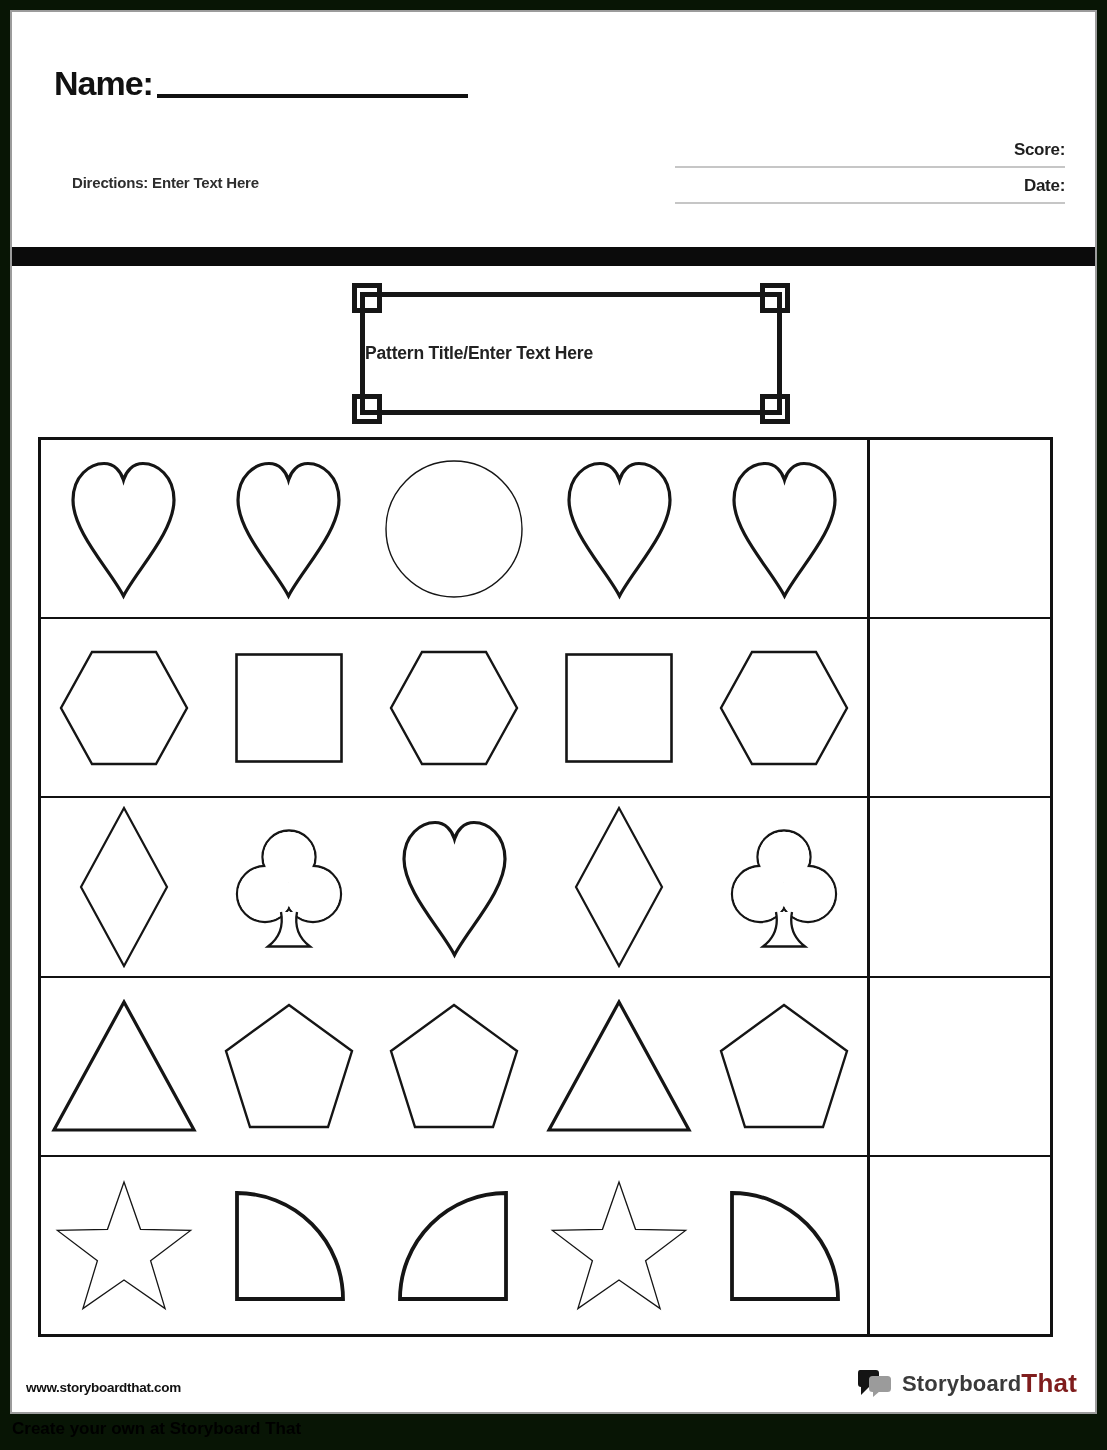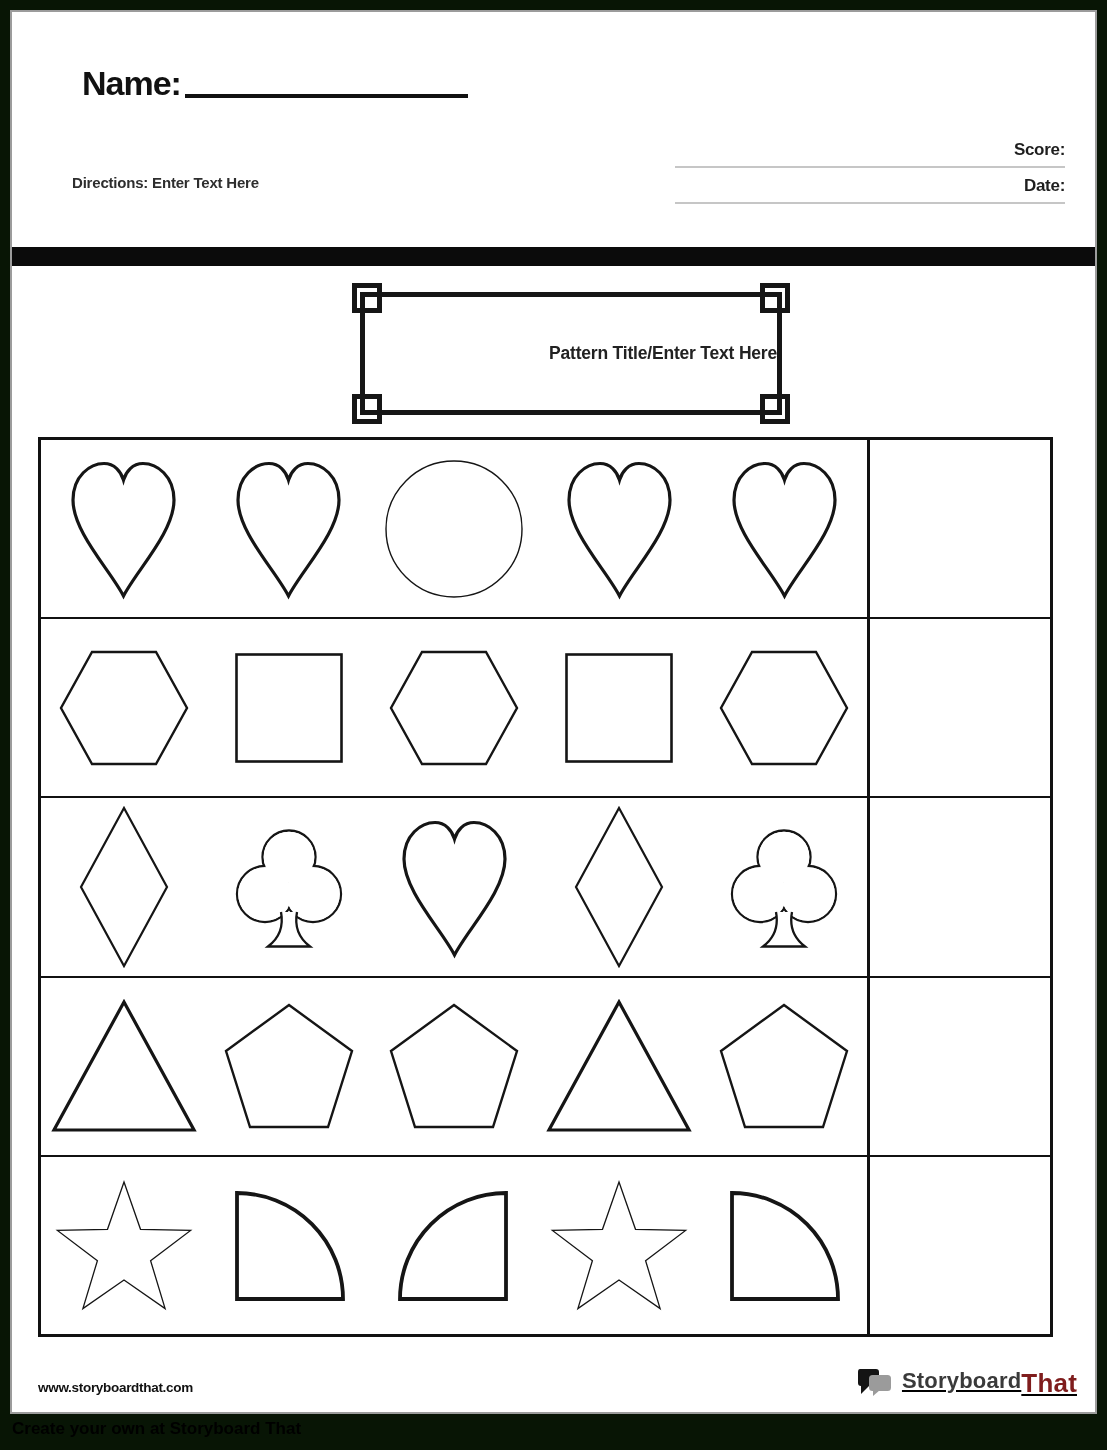--- a/index.html
+++ b/index.html
@@ -12,39 +12,39 @@
   .page {
     position:absolute; left:12px; top:12px; width:1083px; height:1400px;
     background:#ffffff; outline:2px solid #9c9c9c;
   }
   
   .name-row {
     position:absolute; left:42px; top:54px; width:414px;
     display:flex; align-items:flex-end;
   }
   .name-label {
-    font-size:34px; font-weight:bold; color:#111; letter-spacing:-1px; line-height:1;margin-left:28px;
+    font-size:34px; font-weight:bold; color:#111; letter-spacing:-1px; line-height:1;
   }
   .name-line { flex:1; border-bottom:4px solid #111; margin-left:4px; margin-bottom:2px; height:0; }
   .directions {
     position:absolute; left:60px; top:162px; width:380px; 
     font-size:15px; font-weight:bold; color:#2e2e2e; letter-spacing:-0.2px;
   }
   .scoredate { position:absolute; left:663px; top:128px; width:390px; }
   .sd-label { text-align:right; font-size:17px; font-weight:bold; color:#1e1e1e; letter-spacing:-0.3px; }
   .sd-line { border-bottom:2px solid #c6c6c6; margin-top:6px; }
   .sd-gap { height:8px; }
   .divider-bar {
     position:absolute; left:0; top:235px; width:1083px; height:19px; background:#0b0b0b;
   }
   
   .title-frame {
     position:absolute; left:348px; top:280px; width:422px; height:123px;
     border:5px solid #161616;
-    display:flex; align-items:center; justify-content:flex-end;
+    display:flex; align-items:center; justify-content:flex-start;
   }
   .corner {
     position:absolute; width:30px; height:30px; border:5px solid #161616; background:transparent;
   }
   .corner.tl { left:-13px; top:-14px; }
   .corner.tr { right:-13px; top:-14px; }
   .corner.bl { left:-13px; bottom:-14px; }
   .corner.br { right:-13px; bottom:-14px; }
   .title-text { font-size:17.5px; font-weight:bold; color:#222; letter-spacing:-0.2px; }
   
@@ -52,26 +52,26 @@
     position:absolute; left:26px; top:425px; width:1015px; height:900px;
     border:3px solid #111; display:flex; flex-direction:column; background:#fff;
   }
   .p-row { flex:1; display:flex; border-bottom:2.5px solid #111; }
   .p-row:last-child { border-bottom:none; }
   .p-shapes { width:829px; border-right:3px solid #111; display:flex; }
   .p-slot { flex:1; display:flex; align-items:center; justify-content:center; }
   .p-answer { flex:1; background:#fff; }
   
   .footer-url {
-    position:absolute; left:26px; top:1368px;
+    position:absolute; left:14px; top:1368px;
     font-size:13.5px; font-weight:bold; color:#111; letter-spacing:-0.3px;
   }
   .logo {
     position:absolute; right:18px; top:1356px;
-    display:flex; text-decoration:underline;
+    display:flex; align-items:center;
   }
   .logo-bubbles { margin-right:8px; }
   .logo-storyboard { font-size:22px; font-weight:600; color:#3a3a3a; letter-spacing:0.2px; }
   .logo-that { font-size:26px; font-weight:600; color:#7f1d1d; letter-spacing:0.2px; }
   .bottom-banner {
     position:absolute; left:12px; top:1419px; width:1095px;
     font-size:17px; font-weight:bold; color:#000;
   }
 </style>
 </head>

